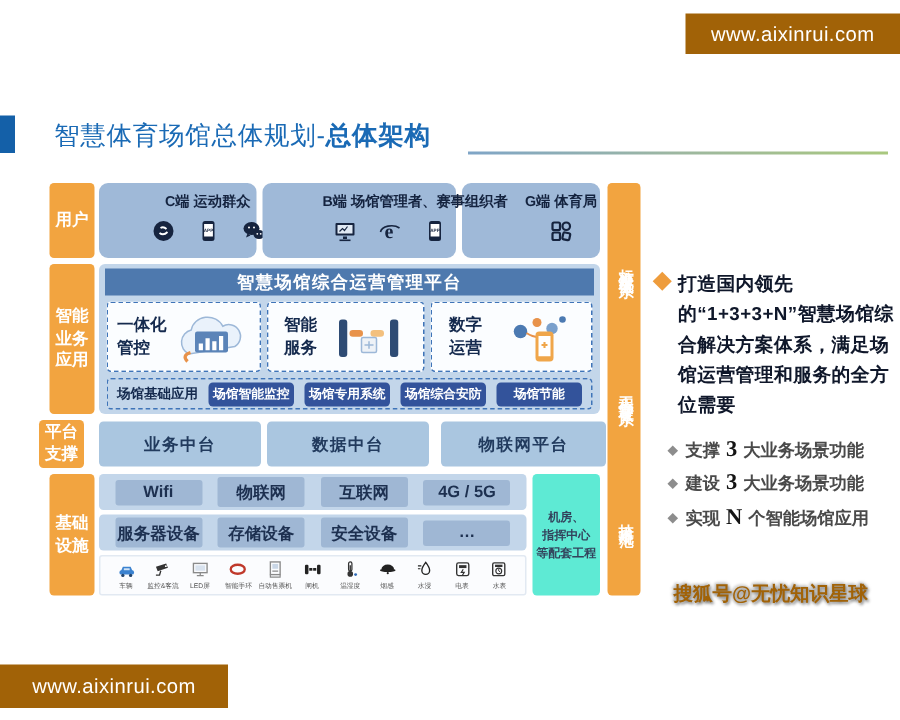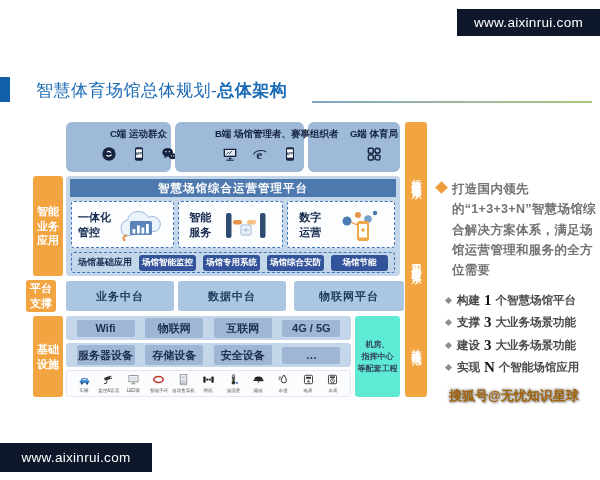--- a/index.html
+++ b/index.html
@@ -1,20 +1,20 @@
 <!DOCTYPE html>
 <html><head>
 <meta charset="utf-8">
 <style>
   * { margin:0; padding:0; box-sizing:border-box; }
   body { background:#e9e9e9; font-family:"Liberation Sans","DejaVu Sans",sans-serif; }
   .slide { position:relative; width:600px; height:480px; background:#ffffff; overflow:hidden; margin:0 auto; }
 
   
-  .wm { position:absolute; background:#0f172a; color:#fff; font-size:13.5px; display:flex; align-items:center; justify-content:center; letter-spacing:.3px; }
+  .wm { position:absolute; background:#a16207; color:#fff; font-size:13.5px; display:flex; align-items:center; justify-content:center; letter-spacing:.3px; }
   .wm-top { right:0; top:9px; width:143px; height:27px; }
   .wm-bottom { left:0; top:443px; width:152px; height:29px; }
   .wm-sohu { position:absolute; left:449px; top:387px; color:#a16207; font-weight:bold; font-size:13px;
              text-shadow:1px 1px 2px #8a8a8a, -1px -1px 2px #bdbdbd, 0 0 3px #9a9a9a; }
 
   
   .title-accent { position:absolute; left:0; top:77px; width:10px; height:25px; background:#1460a8; }
   .page-title { position:absolute; left:36px; top:79px; font-size:17px; color:#1a6ab5; font-weight:500; letter-spacing:.5px; }
   .page-title b { font-weight:800; }
   .title-line { position:absolute; left:312px; top:101px; width:280px; height:2px;
@@ -71,41 +71,42 @@
          display:flex; align-items:flex-start; justify-content:space-between; padding:2px 5px 0; }
   .iot .dev { display:flex; flex-direction:column; align-items:center; width:24px; }
   .iot .dev svg { width:13px; height:13px; display:block; }
   .iot .dev .dl { font-size:5px; color:#555; white-space:nowrap; transform:scale(.9); margin-top:1px; }
   .sidebox { position:absolute; left:355px; top:316px; width:45px; height:81px; background:#5eead4; border-radius:3px;
              display:flex; align-items:center; justify-content:center; text-align:center;
              font-size:8px; font-weight:bold; color:#33435c; line-height:1.5; white-space:pre-line; }
 
   
   .rp-diamond { position:absolute; left:437px; top:183px; width:9px; height:9px; background:#ee9c3c; transform:rotate(45deg); }
-  .rp-head { position:absolute; left:452px; top:179px; width:147px; color:#737373; font-weight:bold;
+  .rp-head { position:absolute; left:452px; top:179px; width:147px; color:#0f172a; font-weight:bold;
              font-size:12.5px; line-height:1.62; letter-spacing:.3px; }
   .rp-points { position:absolute; left:446px; top:289px; width:154px; }
   .rp-points .pt { display:flex; align-items:center; height:22.5px; }
   .rp-points .pd { width:5px; height:5px; background:#8d8d8d; transform:rotate(45deg); margin-right:6px; flex:none; }
   .rp-points .px { font-size:11.5px; color:#4a4a4a; font-weight:600; white-space:nowrap; }
   .rp-points .pn { font-size:15px; color:#141414; font-weight:800; margin:0 4px; font-family:"Liberation Serif","DejaVu Serif",serif; }
 </style>
 </head>
 <body>
 
 <div class="slide">
 
   <div class="wm wm-top">www.aixinrui.com</div>
   <div class="wm wm-bottom">www.aixinrui.com</div>
   <div class="wm-sohu">搜狐号@无忧知识星球</div>
 
   <div class="title-accent"></div>
   <div class="page-title"><span>智慧体育场馆总体规划-</span><b>总体架构</b></div>
   <div class="title-line"></div>
 
+  <div class="olabel ol-users">用户</div>
   <div class="olabel ol-apps">智能
 业务
 应用</div>
   <div class="olabel ol-plat">平台
 支撑</div>
   <div class="olabel ol-infra">基础
 设施</div>
 
   <div class="rbar">
     <span>标准规范体系</span>
@@ -370,26 +371,20 @@
         <span class="dl">水表</span>
       </span>
   </div>
   <div class="sidebox">机房、
 指挥中心
 等配套工程</div>
 
   <div class="rp-diamond"></div>
   <div class="rp-head">打造国内领先的“1+3+3+N”智慧场馆综合解决方案体系，满足场馆运营管理和服务的全方位需要</div>
   <div class="rp-points">
-    <div class="pt">
-        <span class="pd"></span>
-        <span class="px">构建</span>
-        <span class="pn">1</span>
-        <span class="px">个智慧场馆平台</span>
-      </div>
     <div class="pt">
         <span class="pd"></span>
         <span class="px">支撑</span>
         <span class="pn">3</span>
         <span class="px">大业务场景功能</span>
       </div>
     <div class="pt">
         <span class="pd"></span>
         <span class="px">建设</span>
         <span class="pn">3</span>

